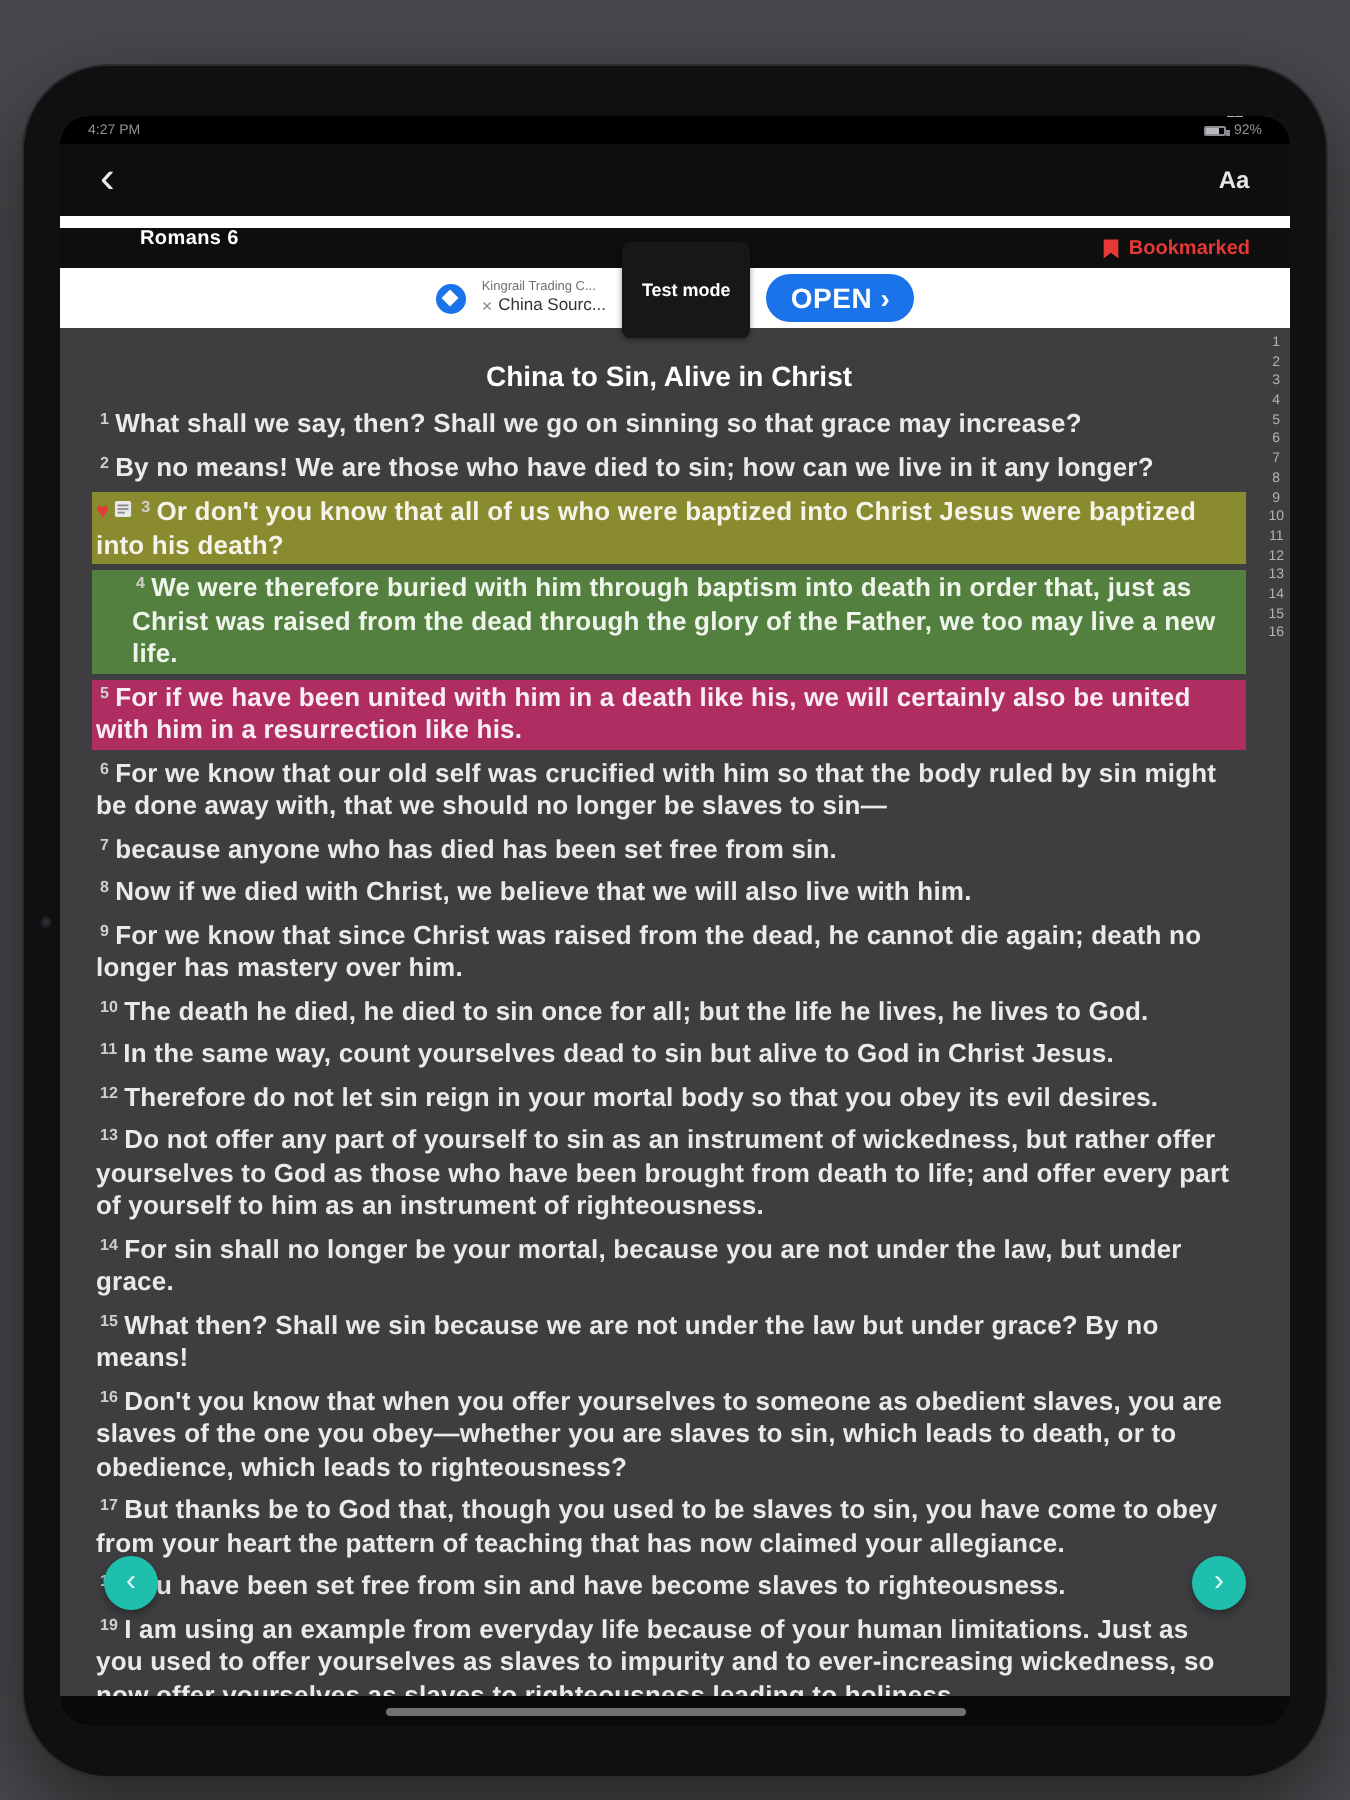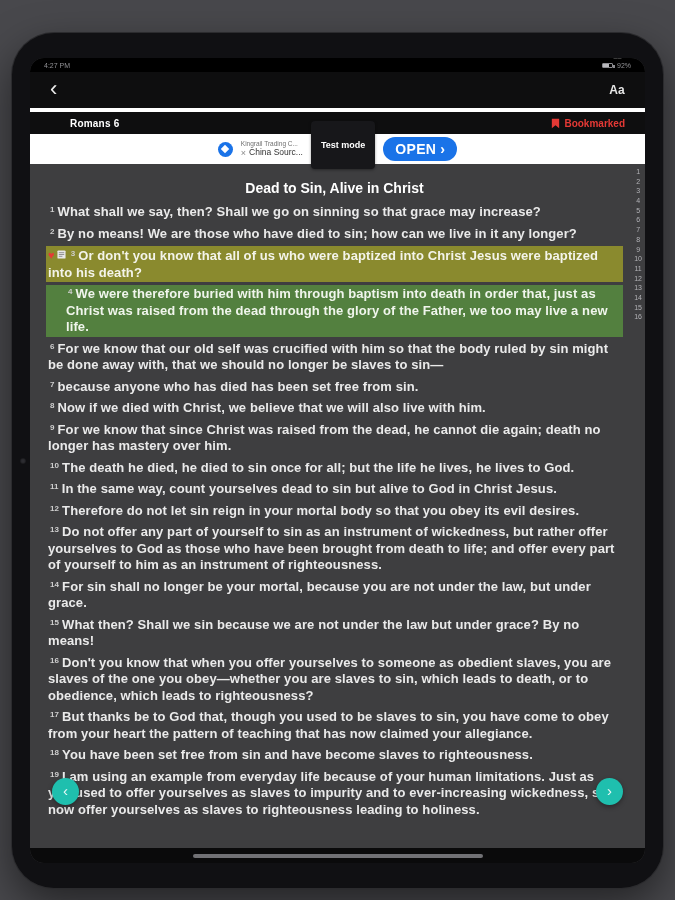--- a/index.html
+++ b/index.html
@@ -46,22 +46,22 @@
   }
   .back-btn { color:#ececec; font-size:22px; line-height:1; cursor:pointer; margin-top:-3px; }
   .toolbar-spacer { flex:1; }
   .toolbar-icons { display:flex; align-items:center; gap:22px;flex-direction:column; }
   .tb-icon { width:16px; height:16px; display:flex; align-items:center; justify-content:center; }
   .tb-icon svg { display:block; }
   .font-btn { color:#e6e6e6; font-size:12px; font-weight:bold; }
   
   .subheader {
     height:26px; background:#0e0e0f; flex:0 0 auto;
-    display:flex; align-items:center; padding:0 20px 0 40px;
-    border-top:4px solid #ffffff;
+    display:flex; padding:0 20px 0 40px;
+    border-top:6px solid #ffffff;
   }
   .ref-title { color:#ffffff; font-size:10px; font-weight:bold; letter-spacing:.2px; }
   .bookmarked {
     margin-left:auto; display:flex; align-items:center; gap:4px;
     color:var(--bookmark-red,#e53935); font-size:10px; font-weight:bold;
   }
   
   .adbar {
     height:30px; background:#ffffff; flex:0 0 auto;
     display:flex; align-items:center; justify-content:center; gap:8px;
@@ -189,34 +189,35 @@
       </span>
       <span class="test-mode-pill">Test mode</span>
       <span class="open-btn">
         <span>OPEN</span>
         <span>›</span>
       </span>
     </div>
 
     <div class="content">
 
-      <div class="section-heading">Dead to Sin, Alive in Christ</div>
+      <div class="section-heading">China to Sin, Alive in Christ</div>
 
       <p class="verse"><span class="vnum">1</span><span>What shall we say, then? Shall we go on sinning so that grace may increase?</span></p>
       <p class="verse"><span class="vnum">2</span><span>By no means! We are those who have died to sin; how can we live in it any longer?</span></p>
 
       <p class="verse hl-olive"><span class="heart-icon">♥</span><span class="note-icon"><svg width="9" height="9" viewBox="0 0 10 10">
               <rect x="0.5" y="0.5" width="9" height="9" rx="1" fill="#e9e9e9"></rect>
               <line x1="2" y1="3" x2="8" y2="3" stroke="#8a8a8a" stroke-width="1"></line>
               <line x1="2" y1="5" x2="8" y2="5" stroke="#8a8a8a" stroke-width="1"></line>
               <line x1="2" y1="7" x2="6" y2="7" stroke="#8a8a8a" stroke-width="1"></line>
             </svg></span><span class="vnum">3</span><span>Or don't you know that all of us who were baptized into Christ Jesus were baptized into his death?</span></p>
 
       <p class="verse hl-green"><span class="vnum">4</span><span>We were therefore buried with him through baptism into death in order that, just as Christ was raised from the dead through the glory of the Father, we too may live a new life.</span></p>
 
+      <p class="verse hl-magenta"><span class="vnum">5</span><span>For if we have been united with him in a death like his, we will certainly also be united with him in a resurrection like his.</span></p>
 
       <p class="verse"><span class="vnum">6</span><span>For we know that our old self was crucified with him so that the body ruled by sin might be done away with, that we should no longer be slaves to sin—</span></p>
       <p class="verse"><span class="vnum">7</span><span>because anyone who has died has been set free from sin.</span></p>
       <p class="verse"><span class="vnum">8</span><span>Now if we died with Christ, we believe that we will also live with him.</span></p>
       <p class="verse"><span class="vnum">9</span><span>For we know that since Christ was raised from the dead, he cannot die again; death no longer has mastery over him.</span></p>
       <p class="verse"><span class="vnum">10</span><span>The death he died, he died to sin once for all; but the life he lives, he lives to God.</span></p>
       <p class="verse"><span class="vnum">11</span><span>In the same way, count yourselves dead to sin but alive to God in Christ Jesus.</span></p>
       <p class="verse"><span class="vnum">12</span><span>Therefore do not let sin reign in your mortal body so that you obey its evil desires.</span></p>
       <p class="verse"><span class="vnum">13</span><span>Do not offer any part of yourself to sin as an instrument of wickedness, but rather offer yourselves to God as those who have been brought from death to life; and offer every part of yourself to him as an instrument of righteousness.</span></p>
       <p class="verse"><span class="vnum">14</span><span>For sin shall no longer be your mortal, because you are not under the law, but under grace.</span></p>

